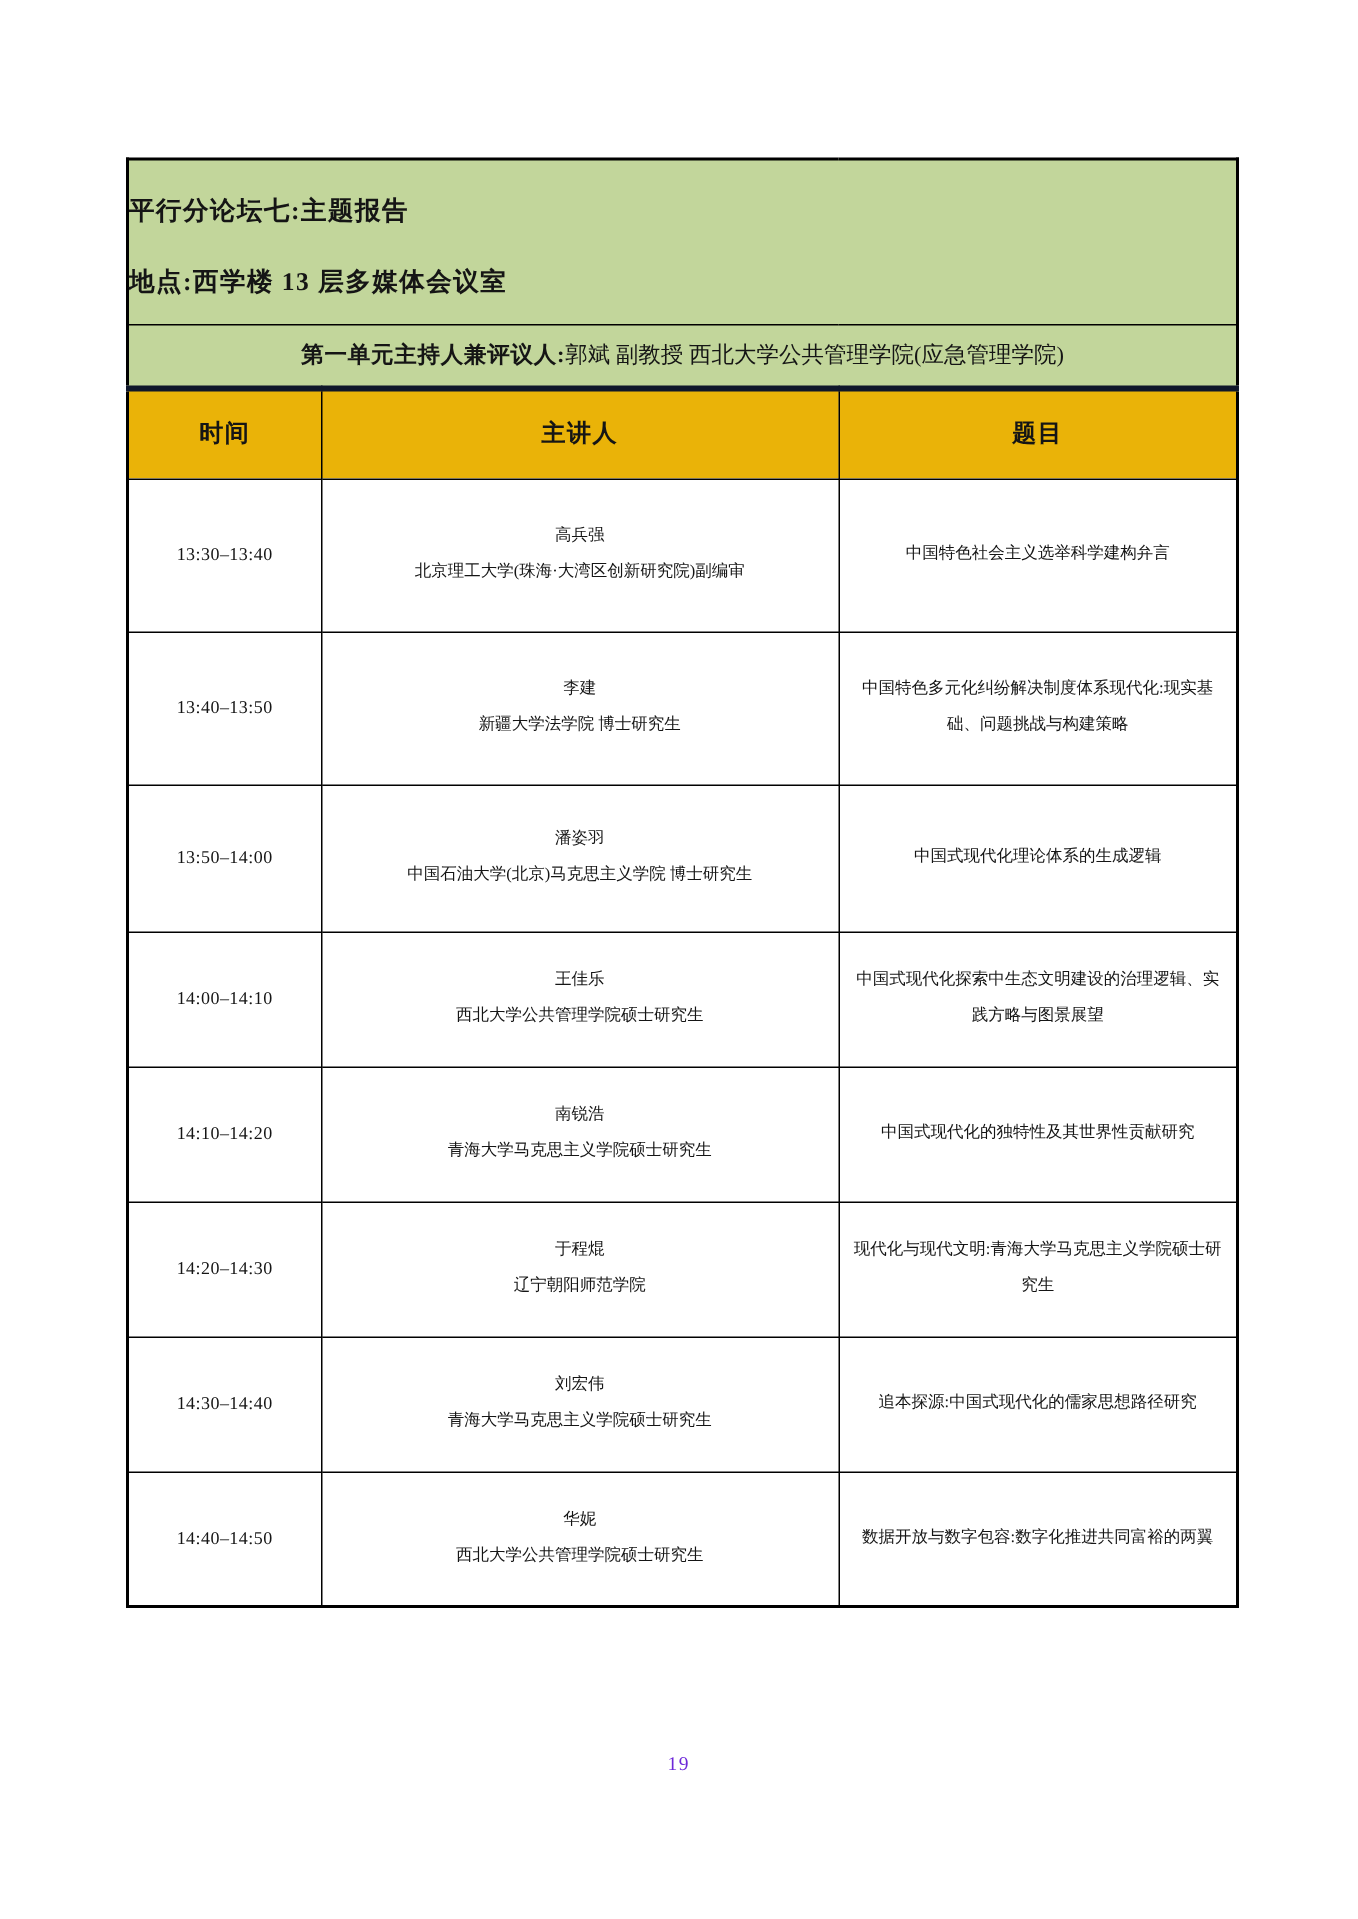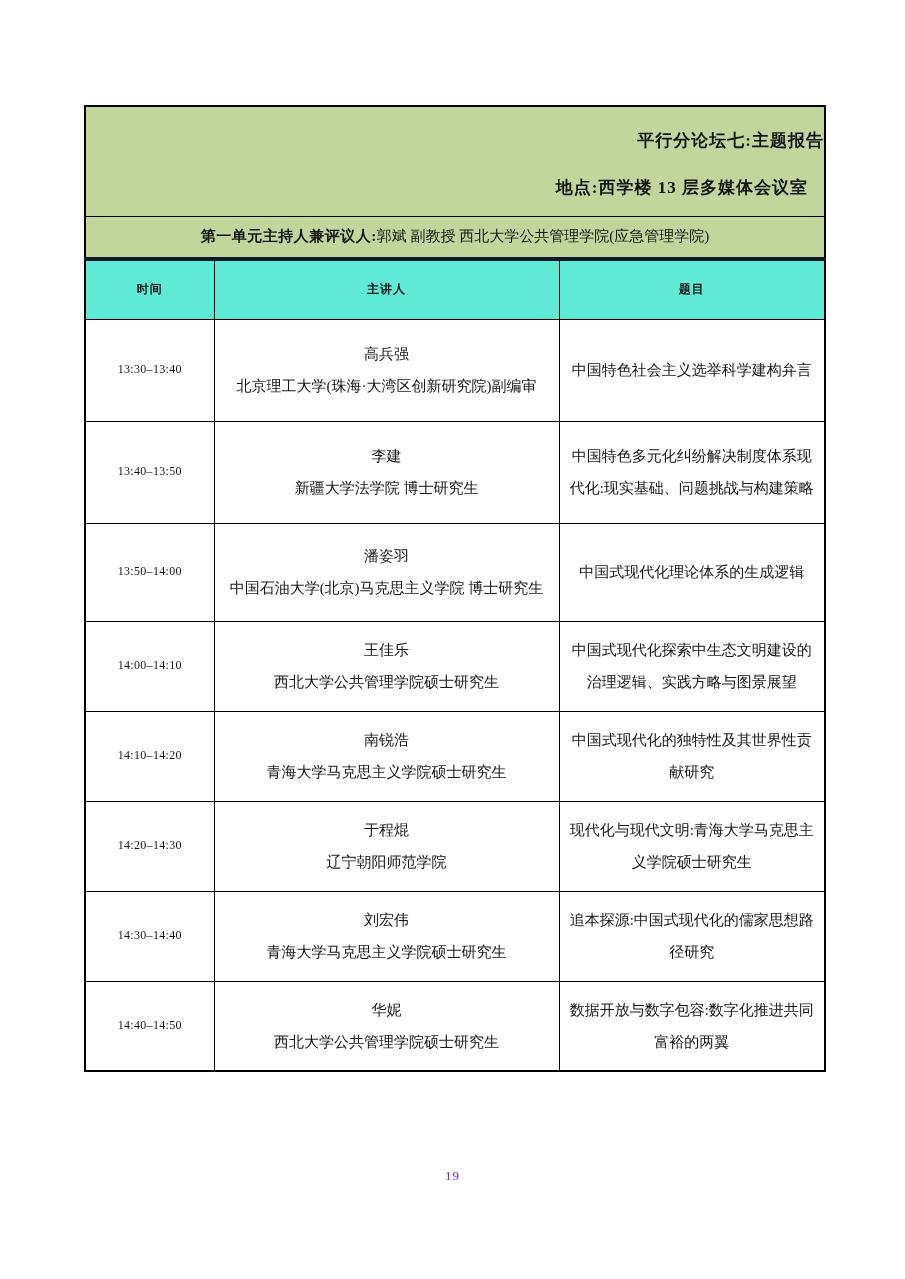--- a/index.html
+++ b/index.html
@@ -26,51 +26,51 @@
   col.c-time    { width: 129px; }
   col.c-speaker { width: 345px; }
   col.c-topic   { width: 266px; }
 
   td, th { border: 1px solid #000; vertical-align: middle; }
 
   .green-bg { background: #c2d69b; }
 
   .title-cell {
     height: 110px;
-    text-align: right;
+    text-align: left;
     font-weight: bold;
     font-size: 17px;
     letter-spacing: 1px;
     padding: 6px 0;
   }
   .title-line { margin: 6px 0 0 0; }
   .location-line { margin: 24px 16px 0 0; }
 
   .moderator-cell {
     height: 43px;
     text-align: center;
     font-size: 15px;
     padding: 2px 4px;
     border-bottom: 4px solid #0f172a;
   }
   .moderator-label { font-weight: bold; letter-spacing: 0.5px; }
   .moderator-value { font-weight: normal; }
 
   tr.head-row th {
     height: 60px;
-    font-size: 12px;
+    font-size: 16px;
     font-weight: bold;
     text-align: center;
     letter-spacing: 1px;
-    background: #5eead4;
+    background: #eab308;
   }
 
   td.cell {
     text-align: center;
-    font-size: 15px;
+    font-size: 11px;
     line-height: 2.15;
     padding: 3px 6px;
     background: #ffffff;
   }
   td.time-cell { font-size: 12px; letter-spacing: 0.3px; }
 
   tr.r-tall  { height: 102px; }
   tr.r-med   { height: 98px; }
   tr.r-std   { height: 90px; }
   tr.r-close { height: 85px; }

